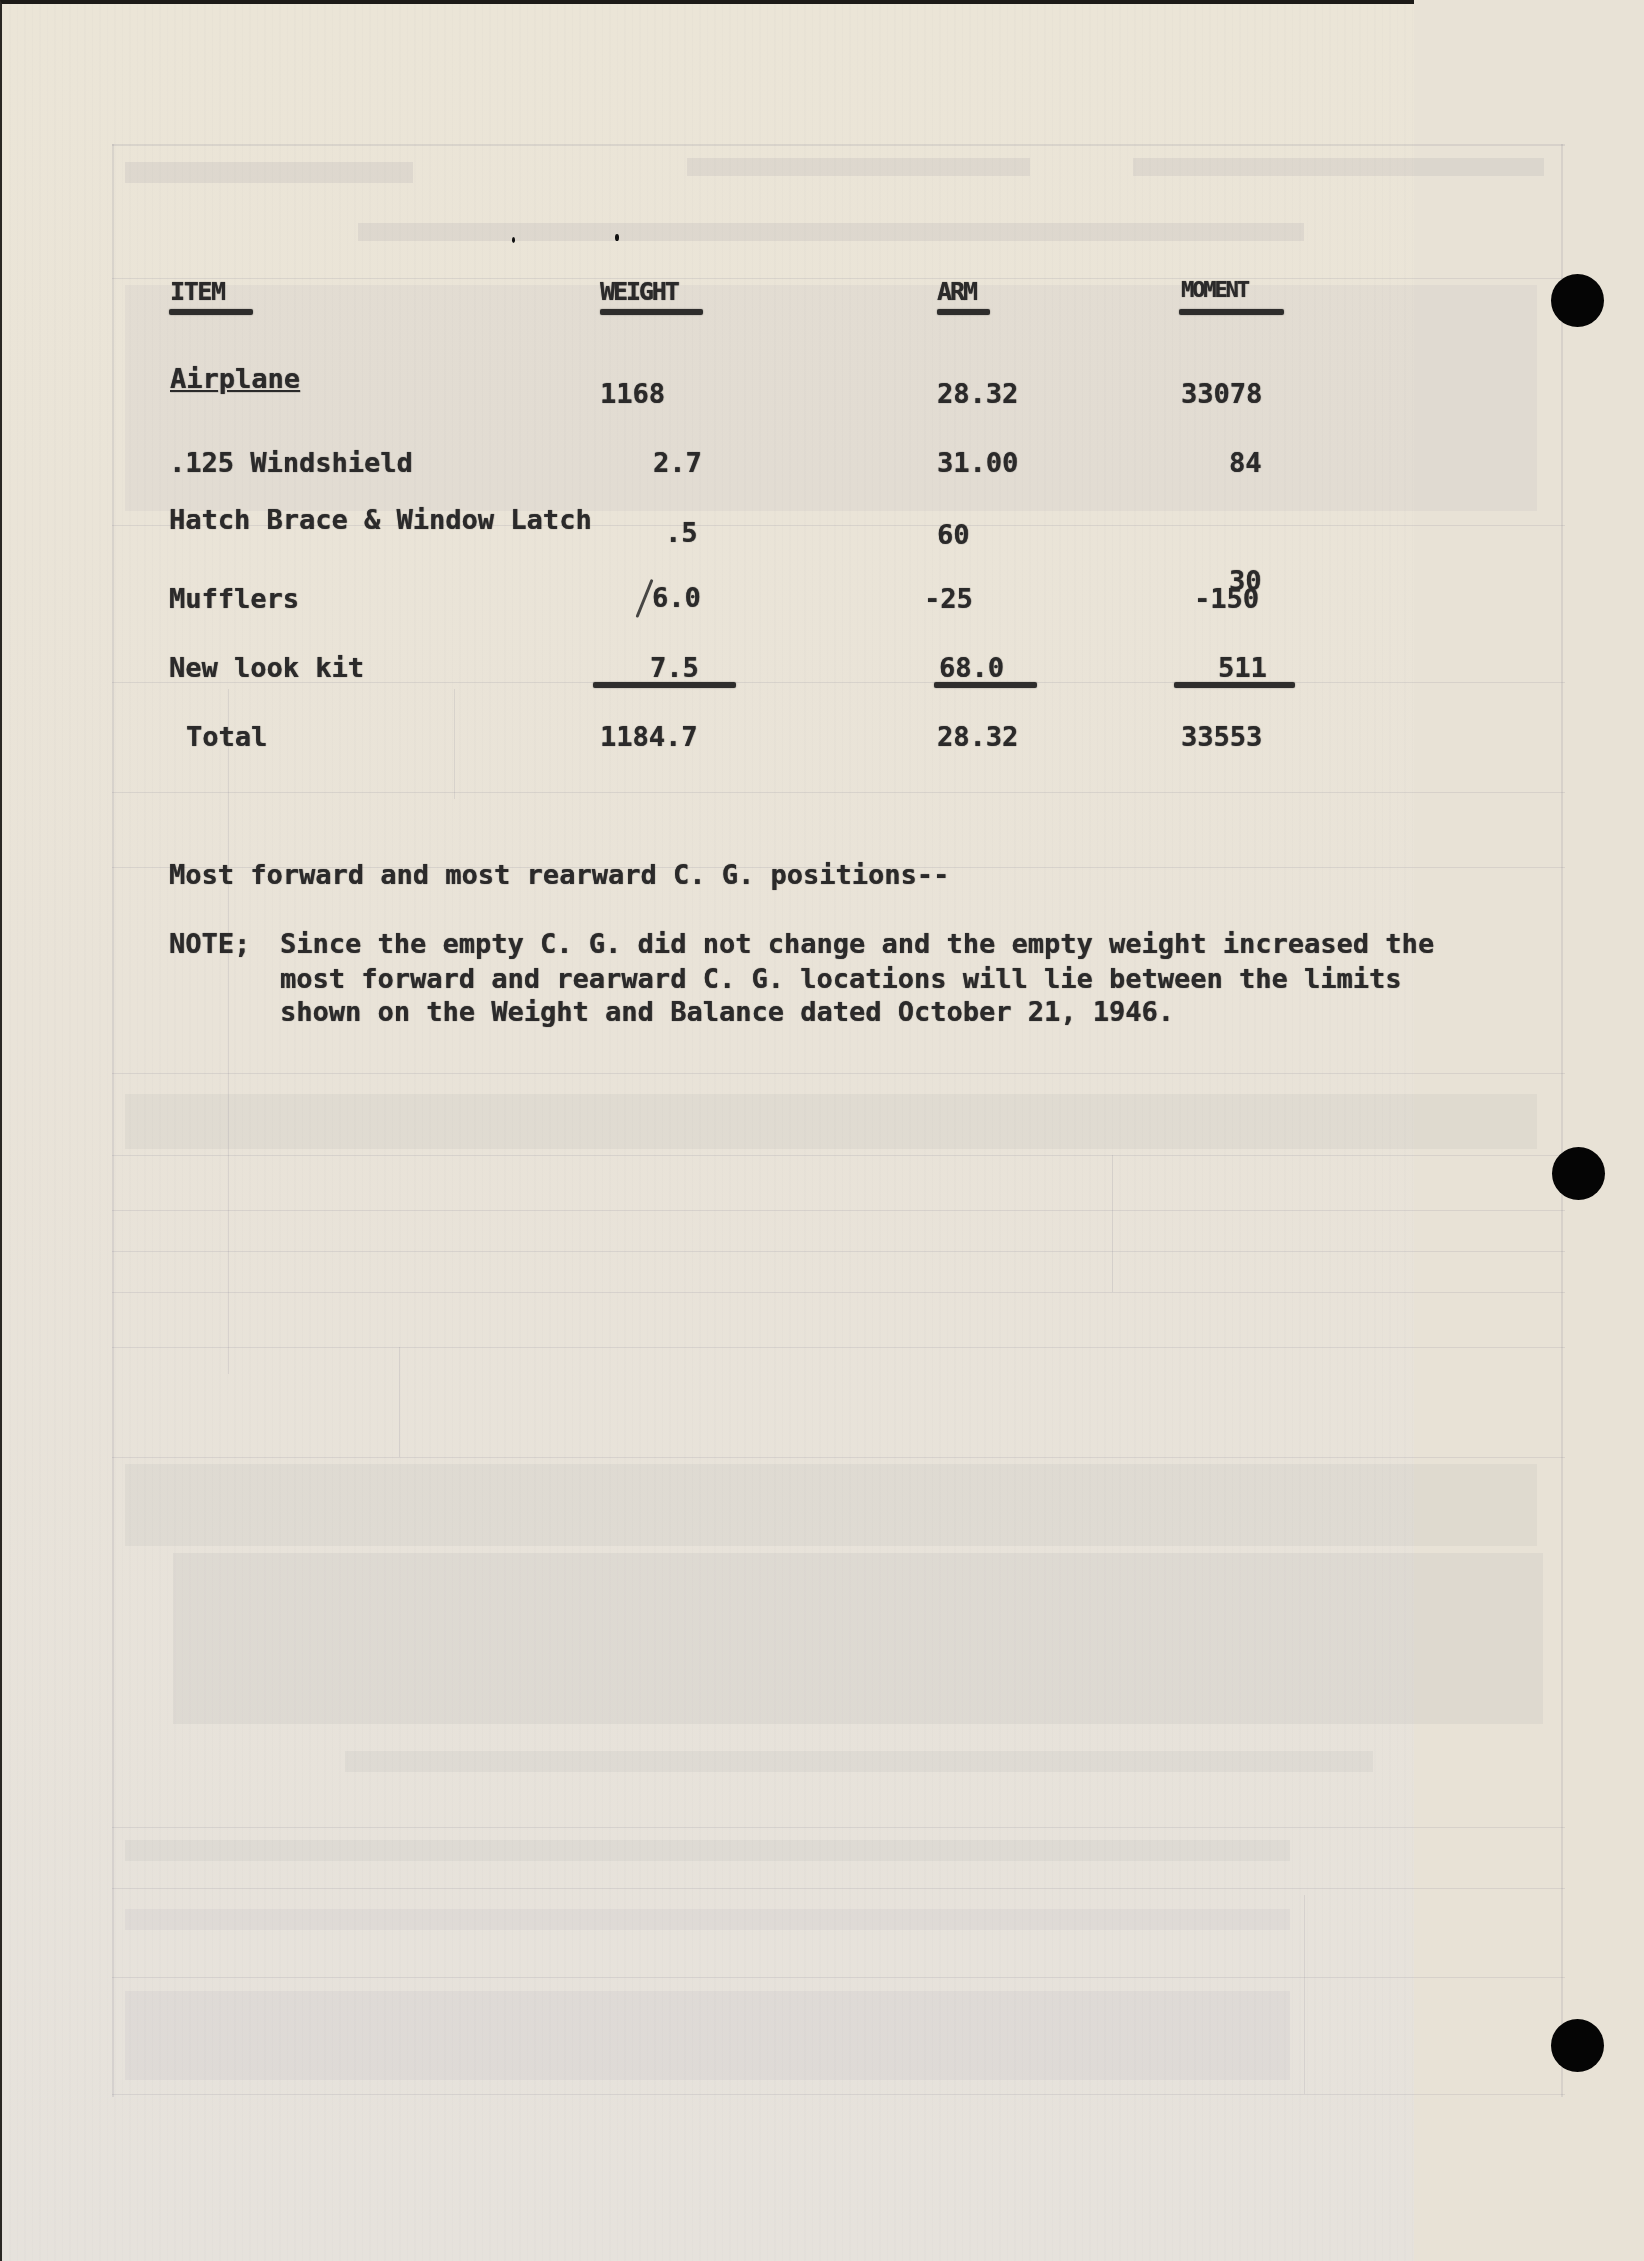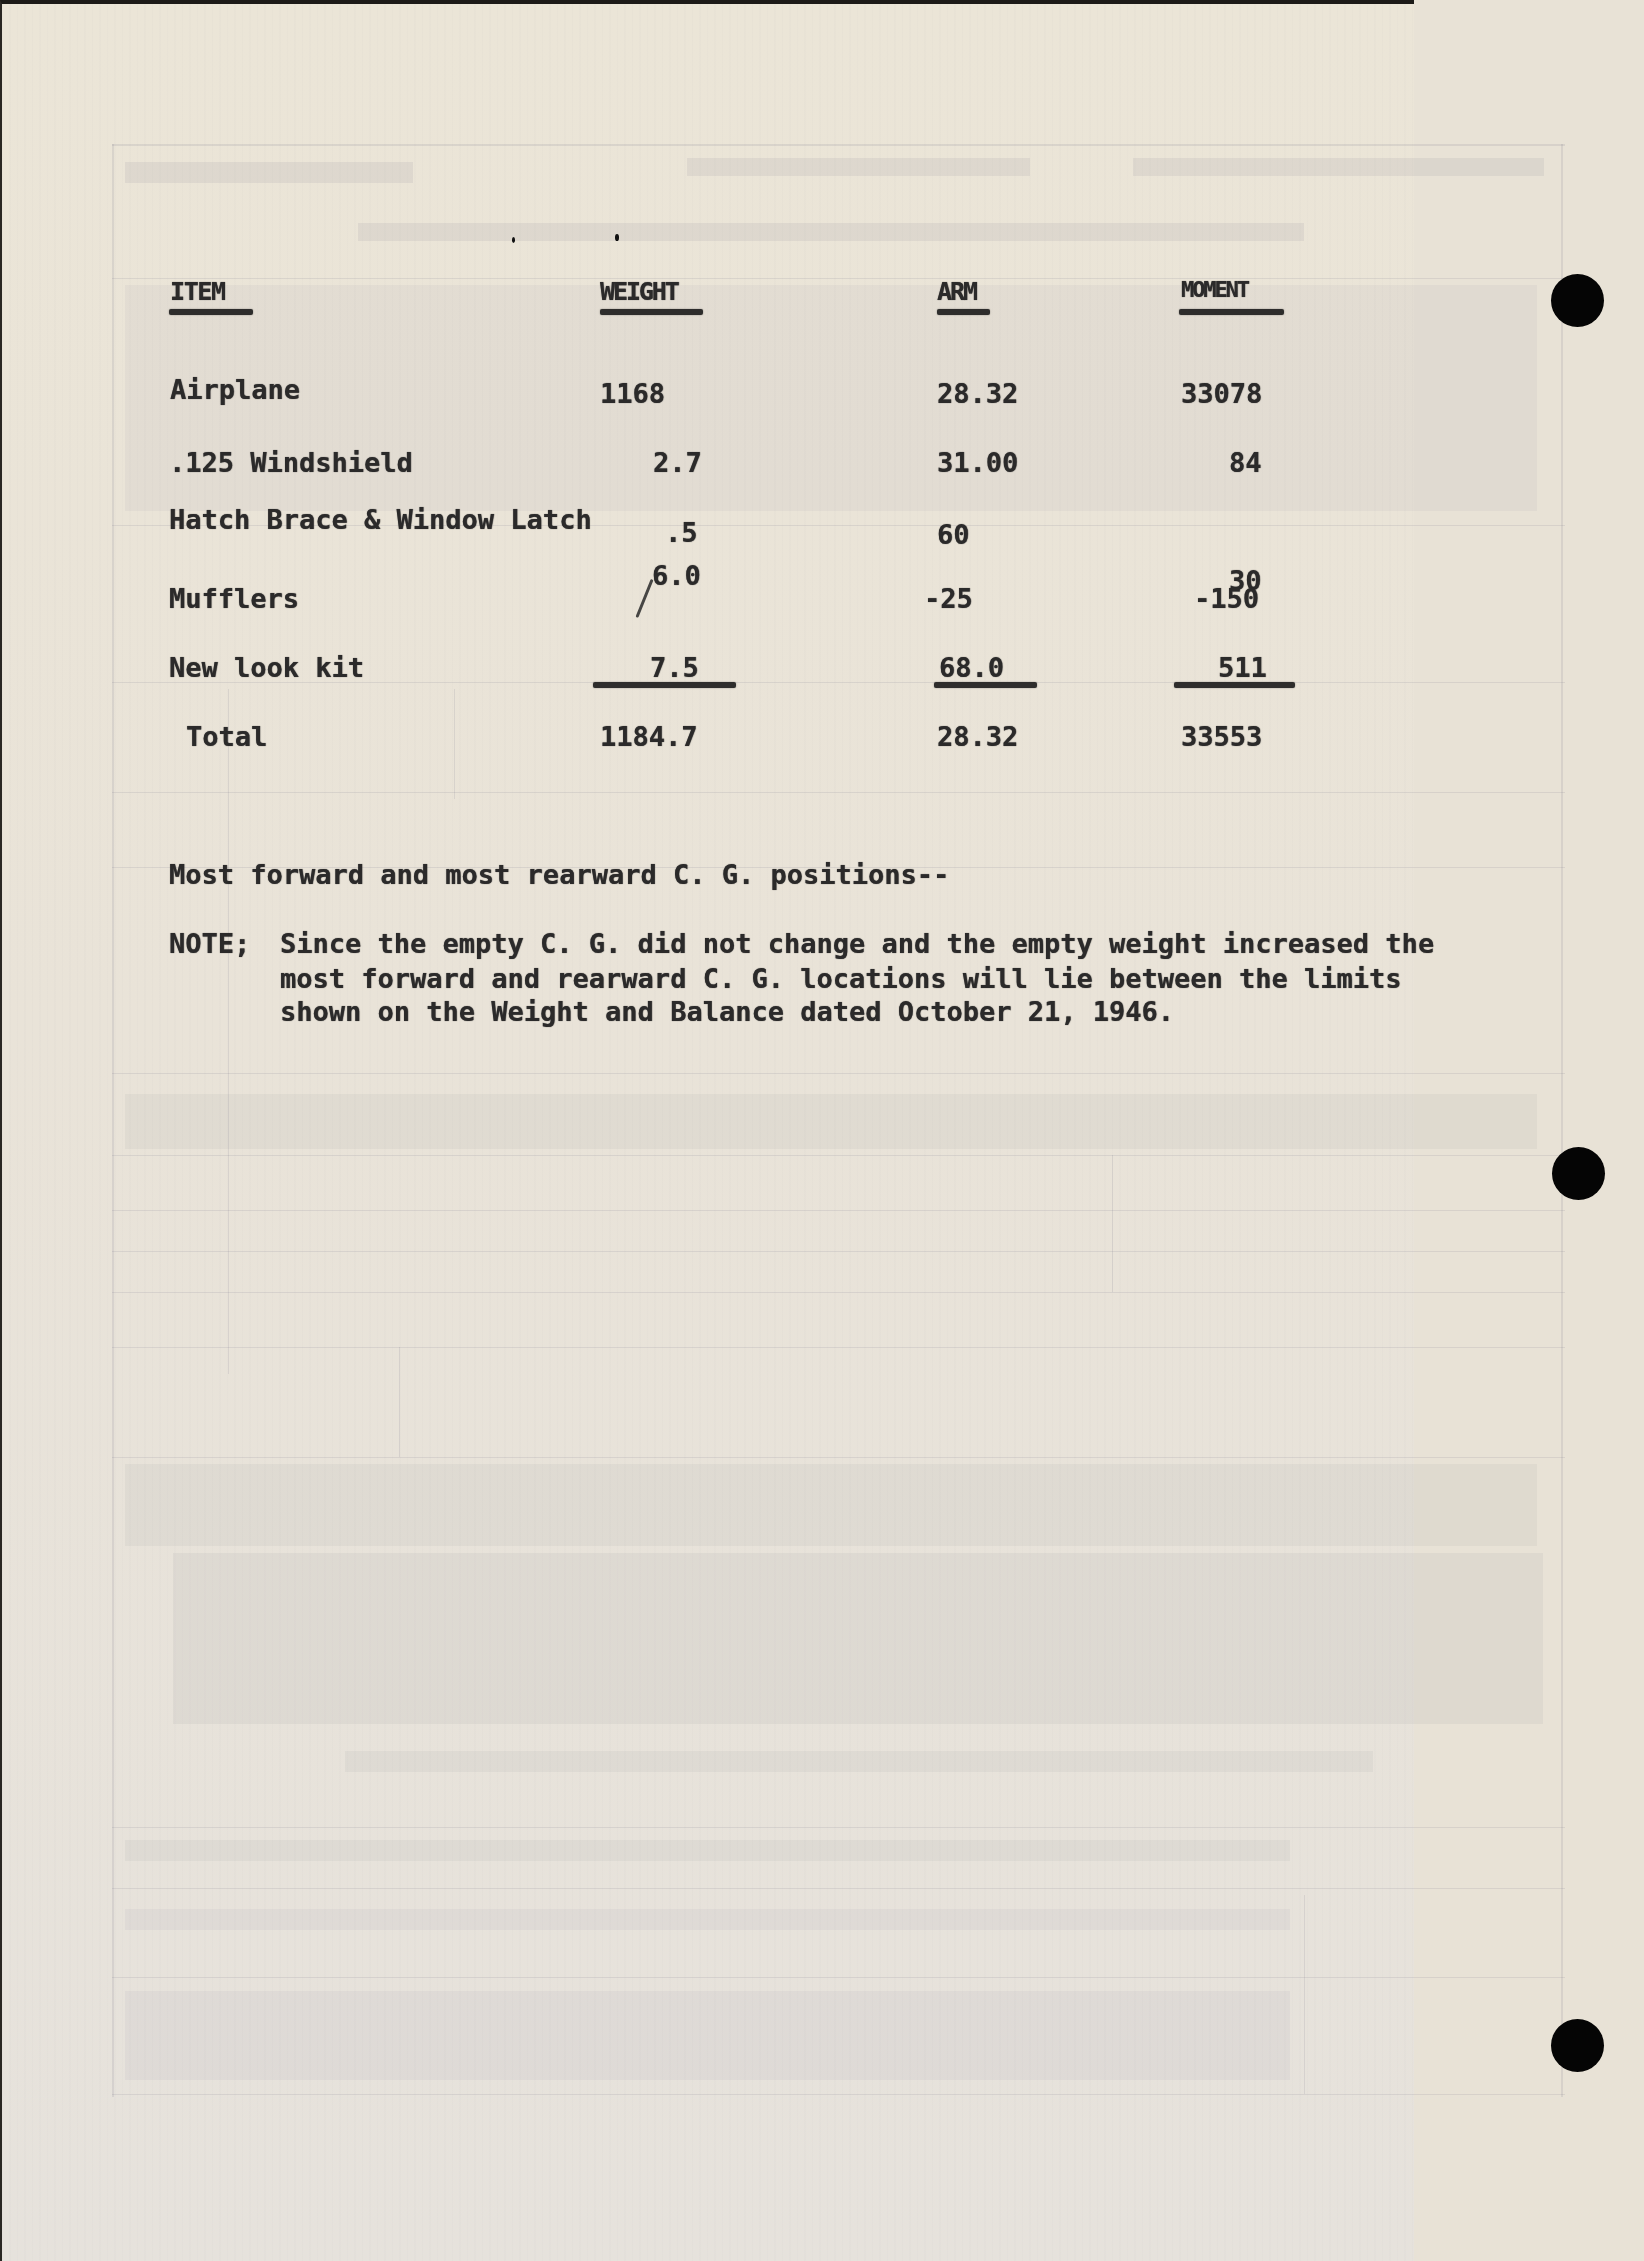--- a/index.html
+++ b/index.html
@@ -98,21 +98,21 @@
     <div class="ul" style="left:598px; top:305px; width:103px;"></div>
 
     <span class="tw hdr" style="left:935px; top:275px; font-size:25px; letter-spacing:-2.1px;">ARM</span>
     <div class="ul" style="left:935px; top:305px; width:53px;"></div>
 
     <span class="tw hdr" style="left:1179px; top:275px; font-size:22px; letter-spacing:-2.1px;">MOMENT</span>
     <div class="ul" style="left:1177px; top:305px; width:105px;"></div>
   </div>
 
   <div>
-    <span class="tw" style="left:168px; top:372px;">Airplane</span>
+    <span class="tw" style="left:168px; top:361px;text-decoration:underline;">Airplane</span>
     <span class="tw" style="left:598px; top:376px;">1168</span>
     <span class="tw" style="left:935px; top:376px;">28.32</span>
     <span class="tw" style="left:1179px; top:376px;">33078</span>
   </div>
 
   <div>
     <span class="tw" style="left:167px; top:445px;">.125 Windshield</span>
     <span class="tw" style="left:651px; top:445px;">2.7</span>
     <span class="tw" style="left:935px; top:445px;">31.00</span>
     <span class="tw" style="left:1227px; top:445px;">84</span>
@@ -121,21 +121,21 @@
   <div>
     <span class="tw" style="left:167px; top:502px;">Hatch Brace &amp; Window Latch</span>
     <span class="tw" style="left:663px; top:515px;">.5</span>
     <span class="tw" style="left:935px; top:517px;">60</span>
     <span class="tw" style="left:1227px; top:515px;margin-top:48px;">30</span>
   </div>
 
   <div>
     <span class="tw" style="left:167px; top:581px;">Mufflers</span>
     <div class="pen-mark" style="left:641px; top:574px;"></div>
-    <span class="tw" style="left:650px; top:558px;text-align:right;">6.0</span>
+    <span class="tw" style="left:650px; top:580px;text-align:right;">6.0</span>
     <span class="tw" style="left:922px; top:581px;">-25</span>
     <span class="tw" style="left:1192px; top:581px;">-150</span>
   </div>
 
   <div>
     <span class="tw" style="left:167px; top:650px;">New look kit</span>
     <span class="tw" style="left:648px; top:650px;">7.5</span>
     <span class="tw" style="left:937px; top:650px;">68.0</span>
     <span class="tw" style="left:1216px; top:650px;">511</span>
     <div class="ul" style="left:591px; top:678px; width:143px;"></div>

